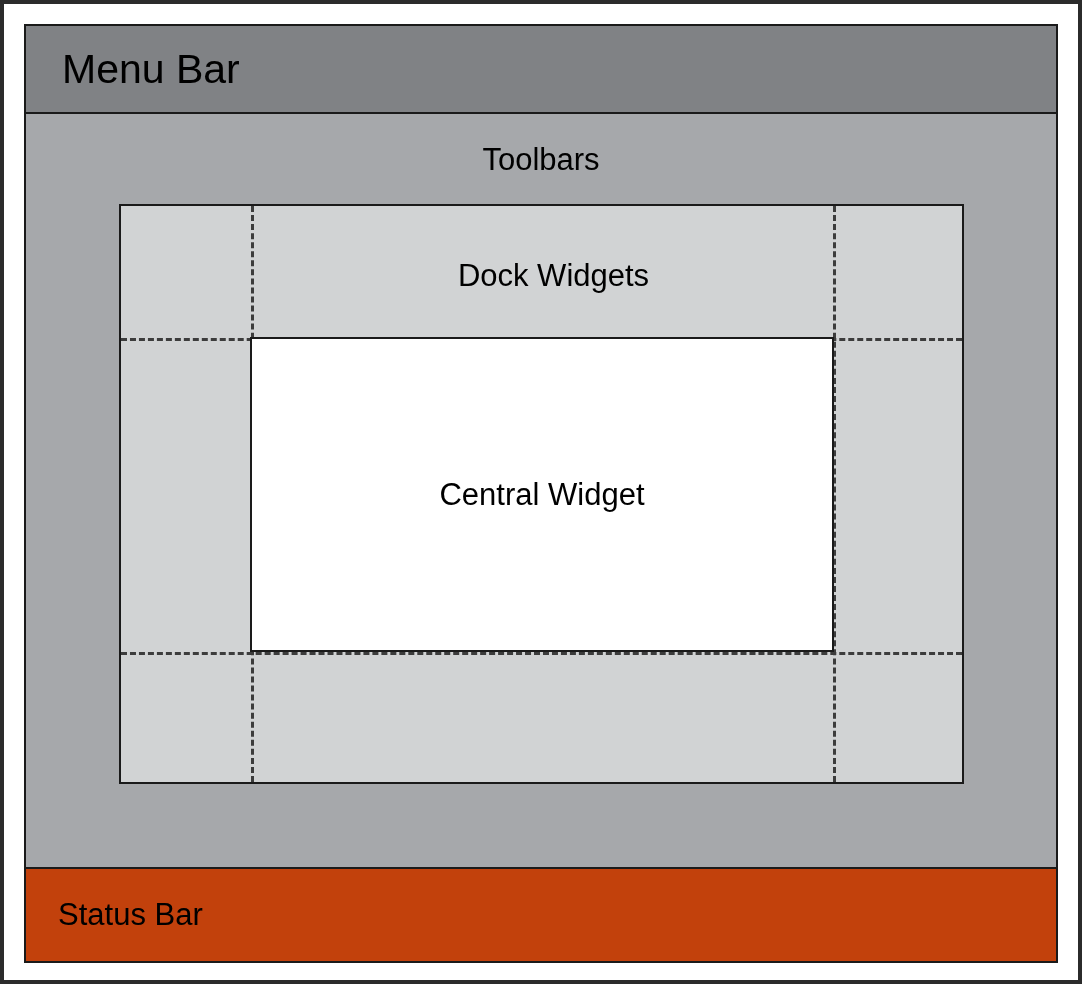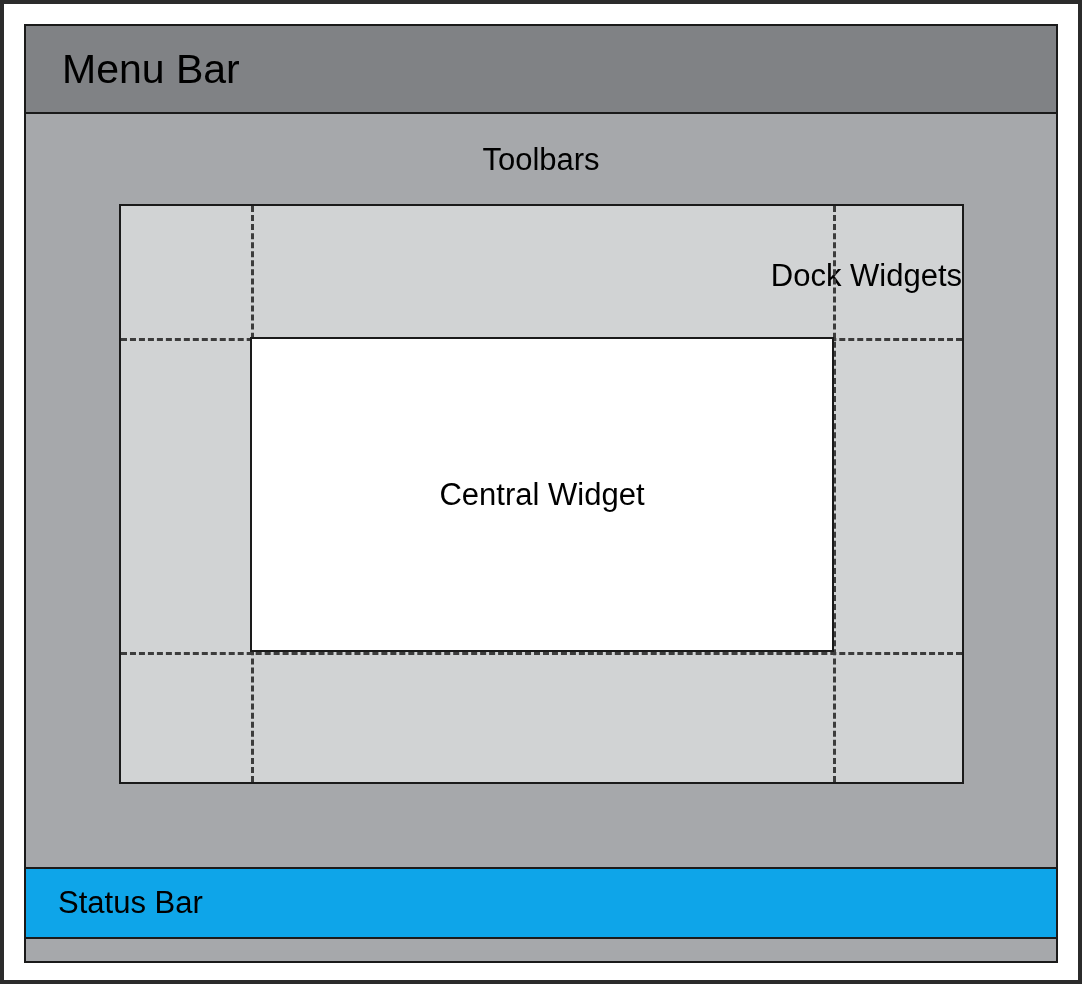--- a/index.html
+++ b/index.html
@@ -86,24 +86,24 @@
     color: #000000;
     white-space: nowrap;
   }
 
   
   .status-bar {
     position: absolute;
     left: 24px;
     top: 867px;
     width: 1034px;
-    height: 72px;
-    box-sizing: border-box;
-    border: 2px solid #1a1a1a;
-    background: #0ea5e9;
+    height: 96px;
+    box-sizing: border-box;
+    border: 2px solid #1a1a1a;
+    background: #c2410c;
   }
   .status-bar-label {
     position: absolute;
     left: 32px;
     top: 50%;
     transform: translateY(-50%);
     font-size: 31px;
     color: #000000;
     white-space: nowrap;
   }
@@ -117,21 +117,21 @@
     height: 580px;
     box-sizing: border-box;
     border: 2px solid #1a1a1a;
     background: #d1d3d4;
   }
   .dock-label {
     position: absolute;
     left: 0;
     right: 0;
     top: 52px;
-    text-align: right;
+    text-align: center;
     font-size: 31px;
     color: #000000;
     white-space: nowrap;
     padding-left: 24px;
   }
 
   
   .guide-v {
     position: absolute;
     top: 0;

